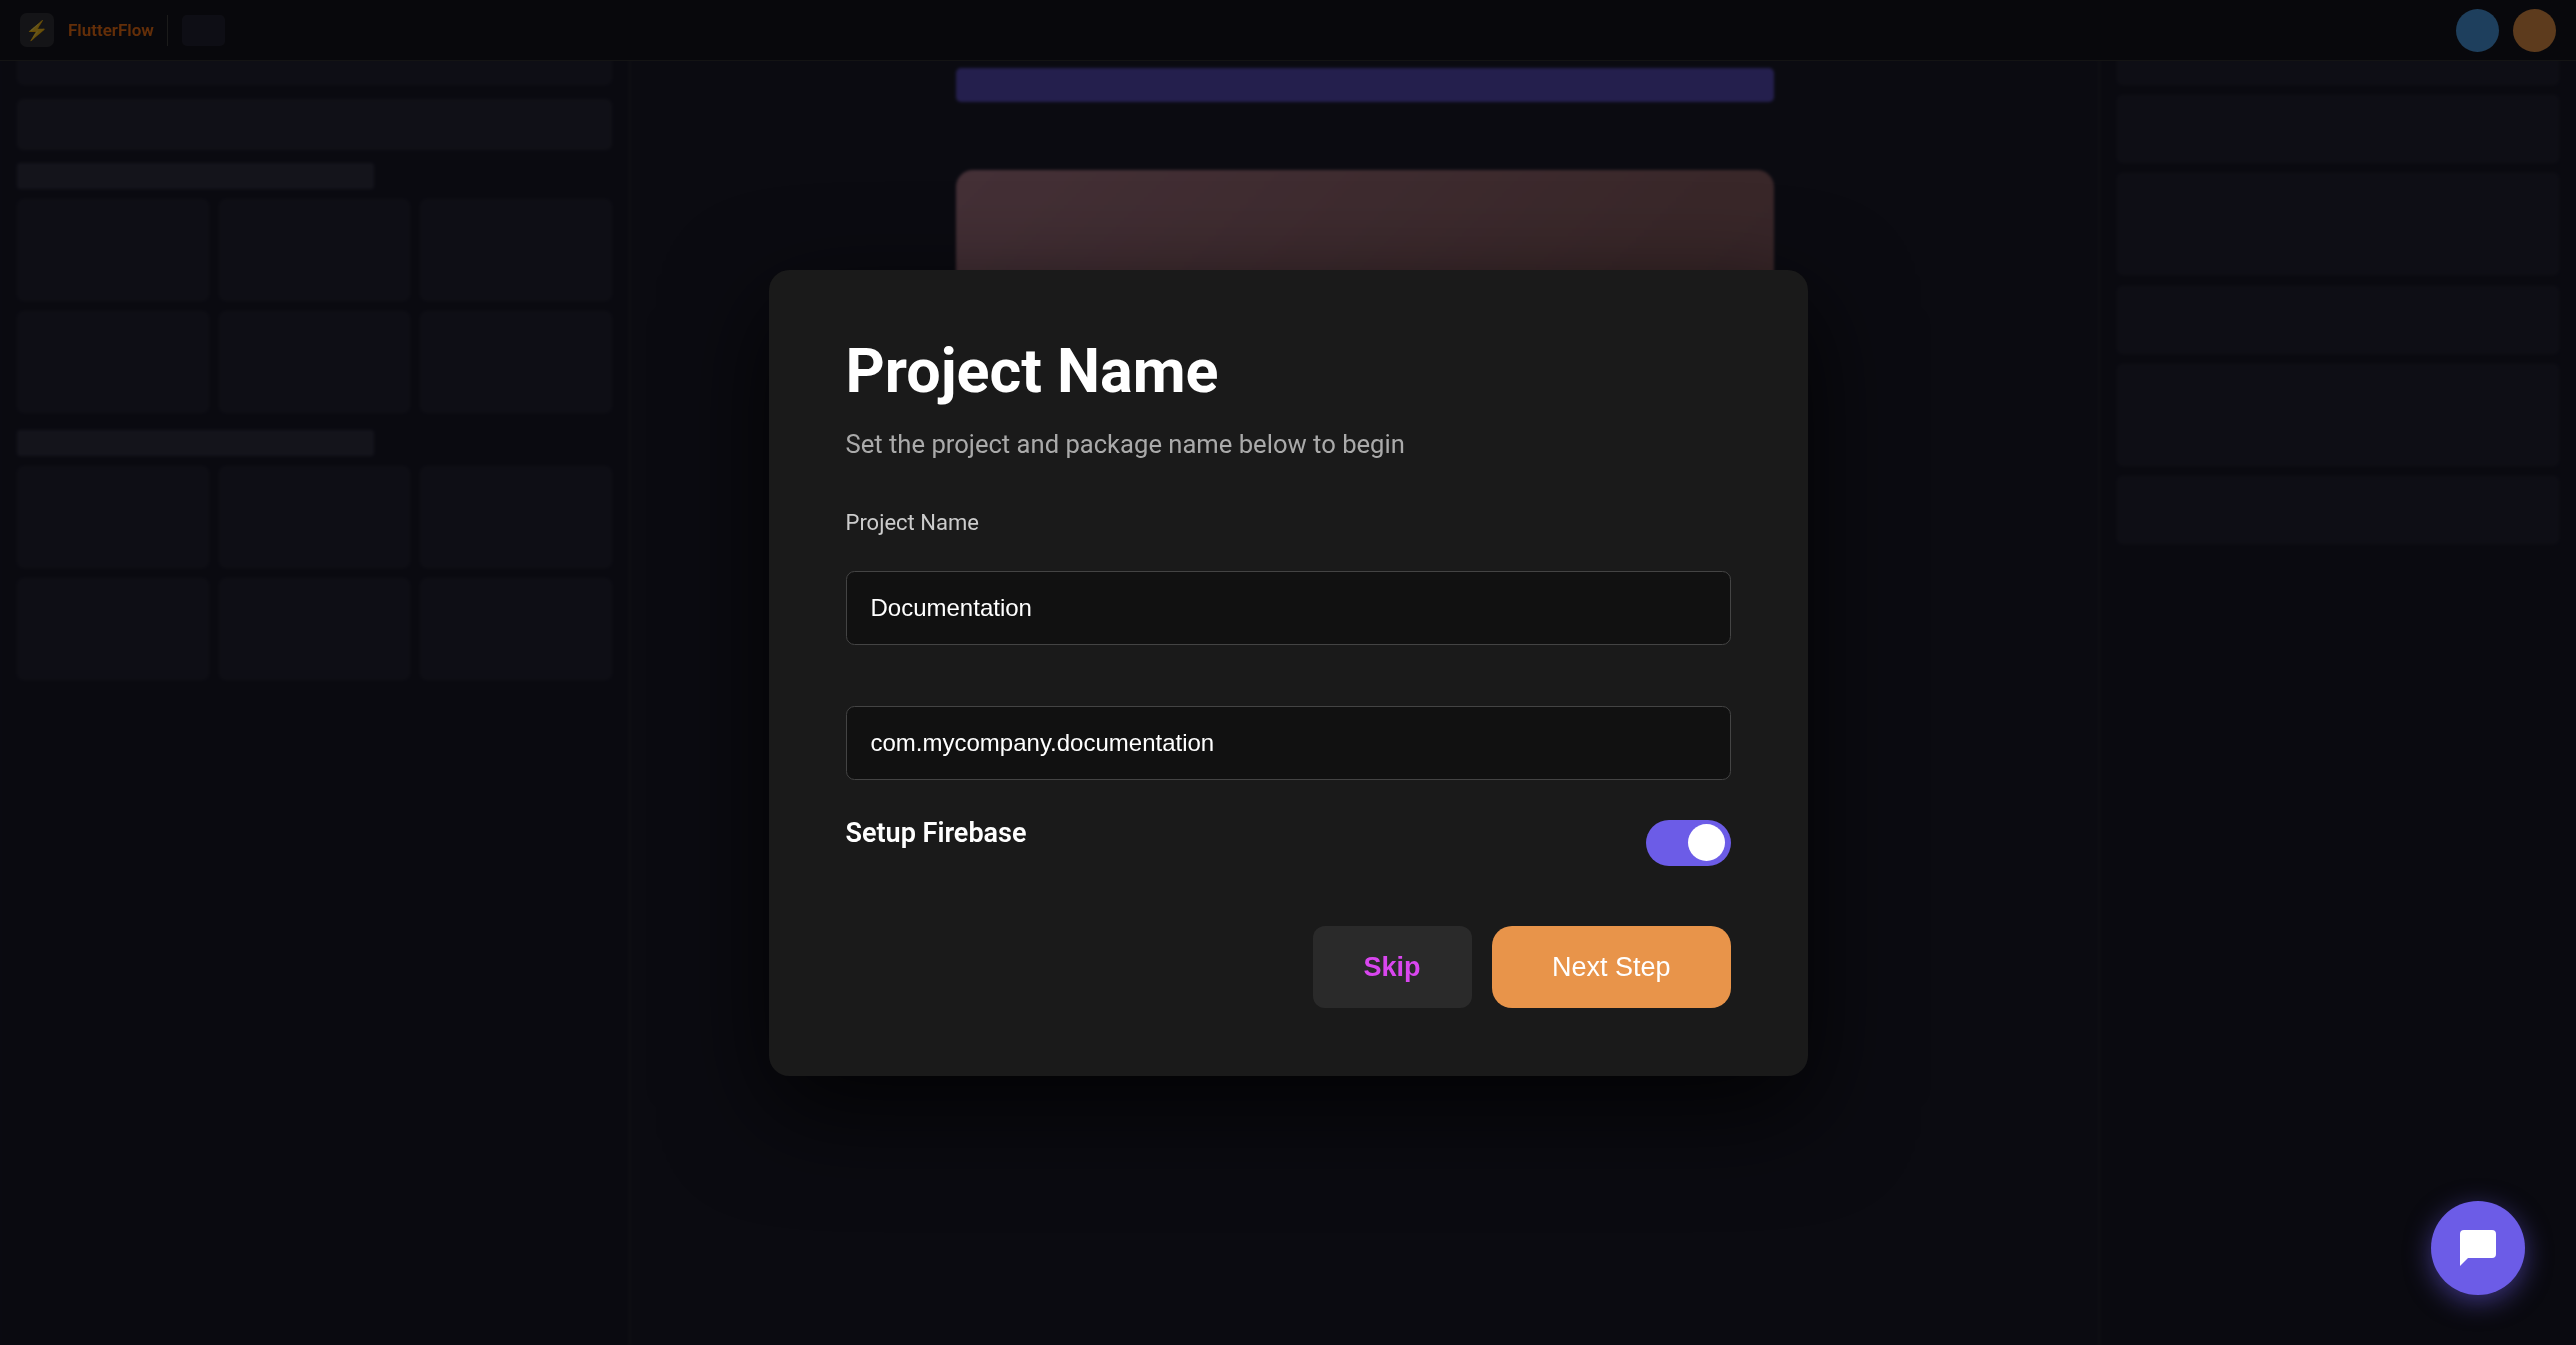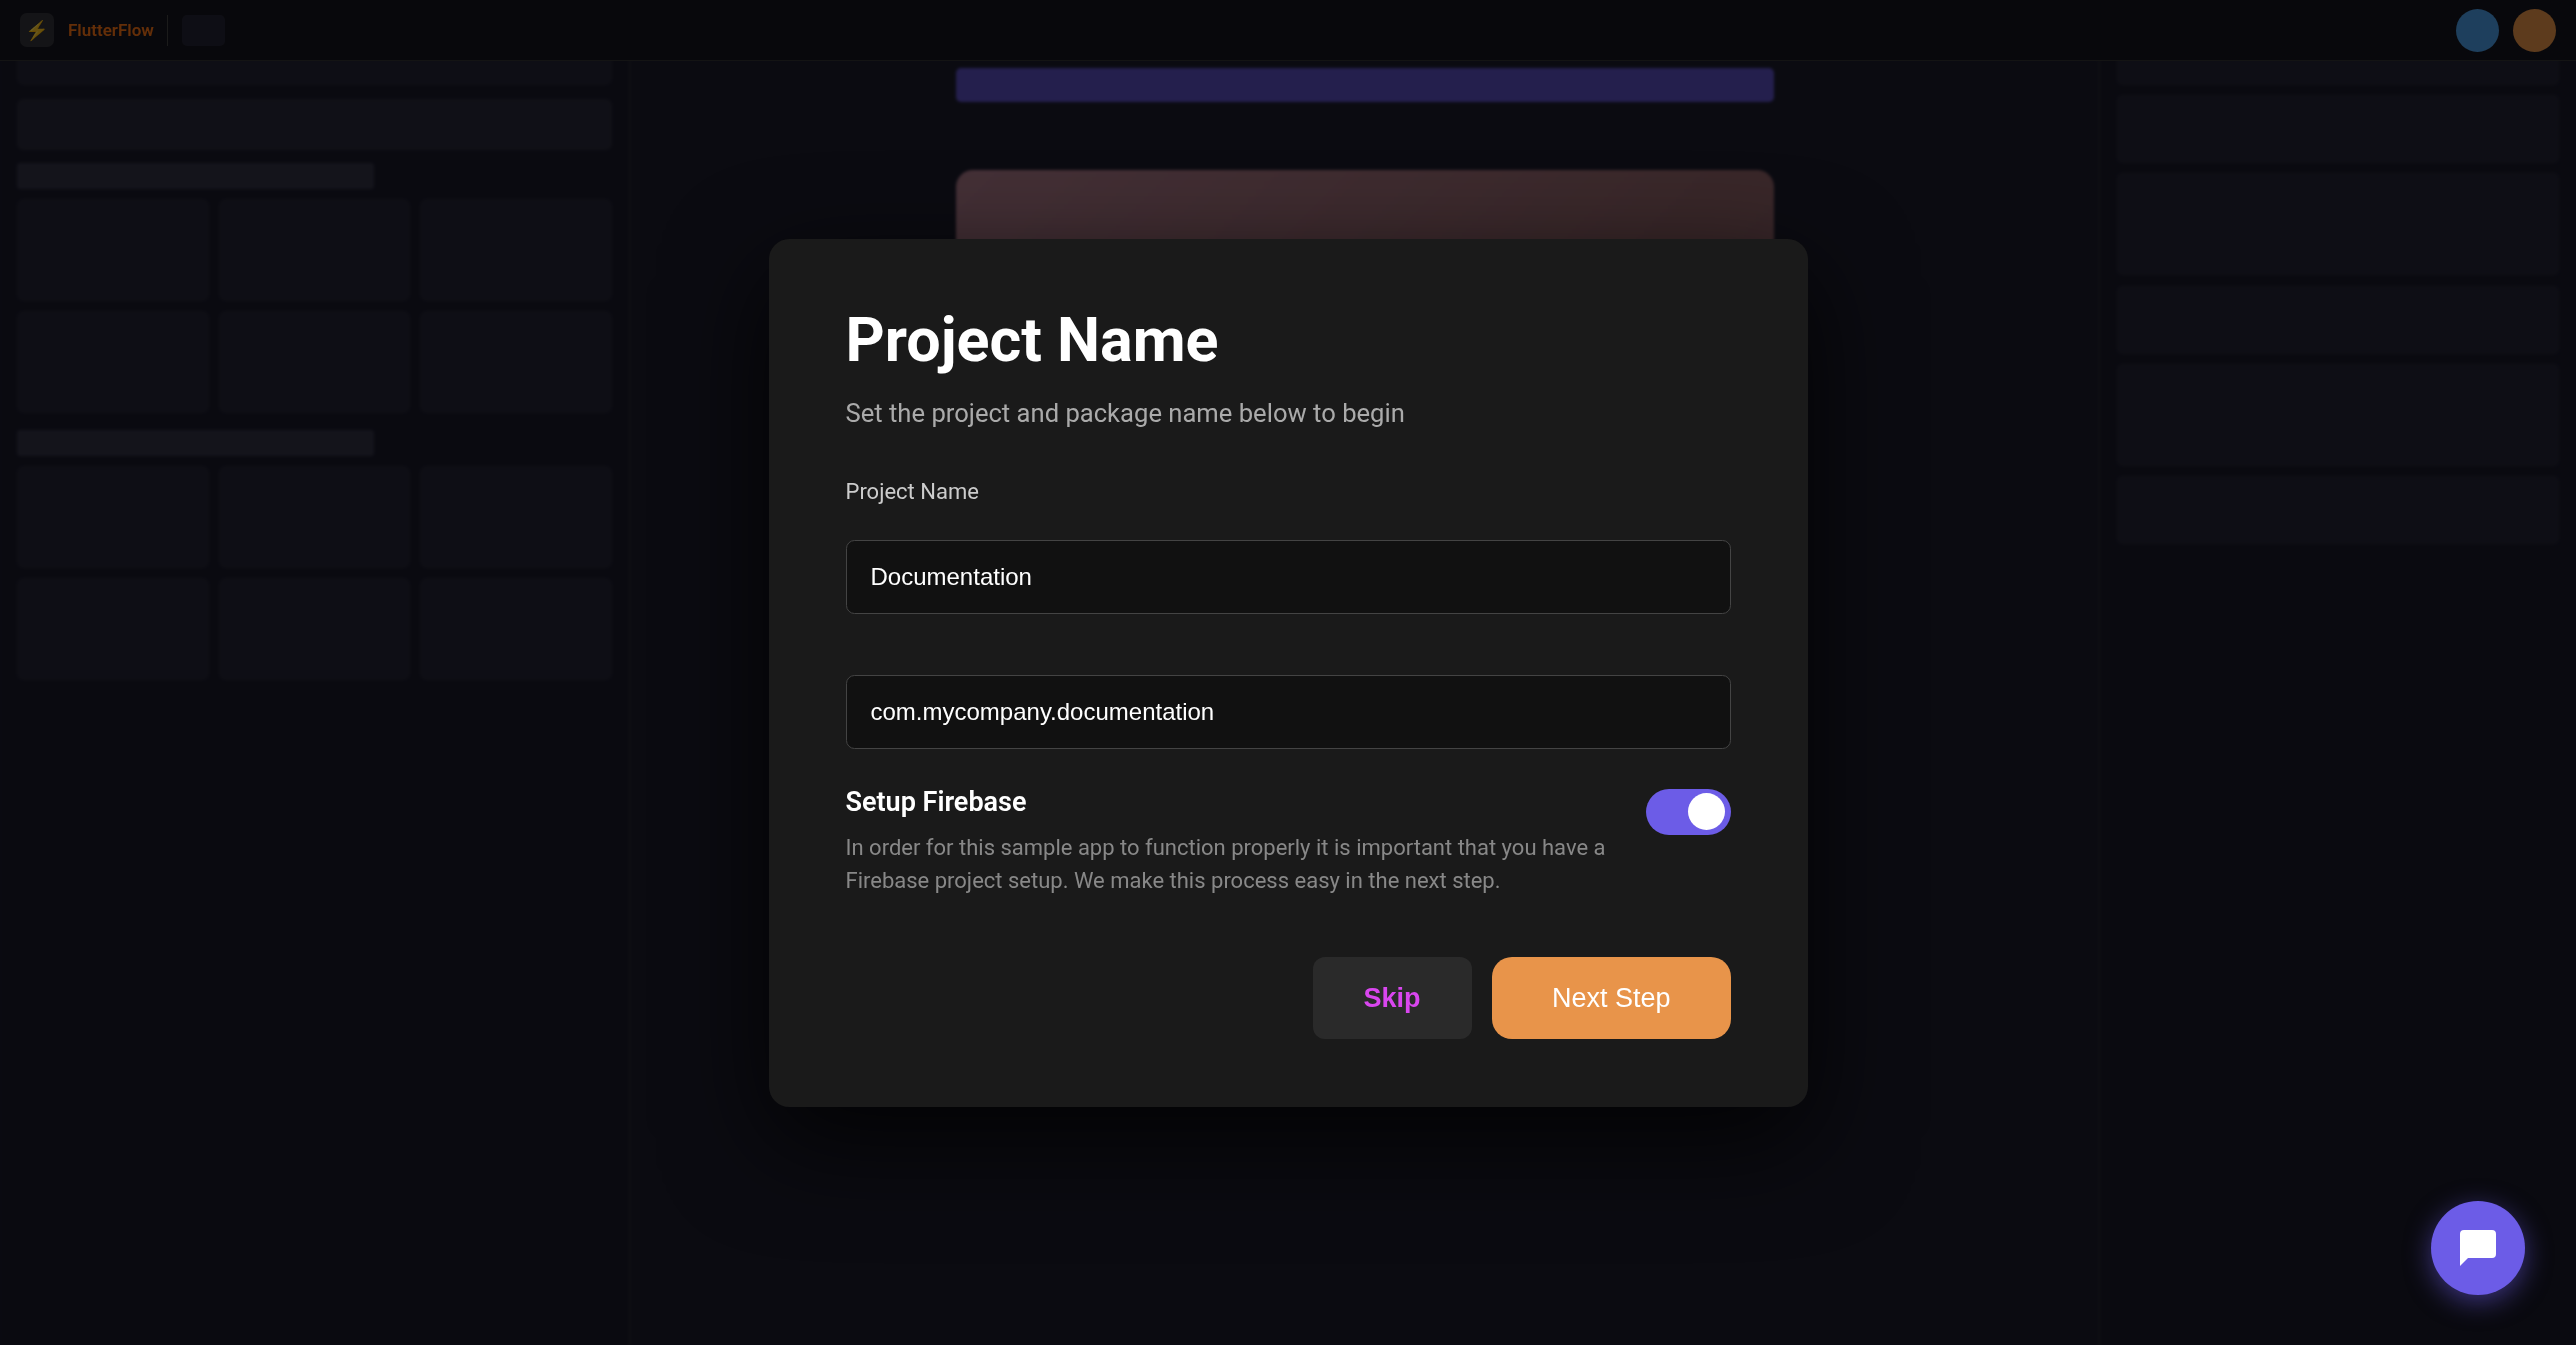--- a/index.html
+++ b/index.html
@@ -435,21 +435,20 @@
     <div class="field-label">Project Name</div>
     <input class="field-input" type="text" value="Documentation" style="">
 
     
     <input class="field-input" type="text" value="com.mycompany.documentation" style="">
 
     
     <div class="firebase-section">
       <div class="firebase-text">
         <div class="firebase-title">Setup Firebase</div>
-        <div class="firebase-desc">In order for this sample app to function properly it is important that you have a Firebase project setup. We make this process easy in the next step.</div>
       </div>
       <div class="toggle-wrapper">
         <div class="toggle"></div>
       </div>
     </div>
 
     
     <div class="modal-footer">
       <button class="btn-skip">Skip</button>
       <button class="btn-next">Next Step</button>

